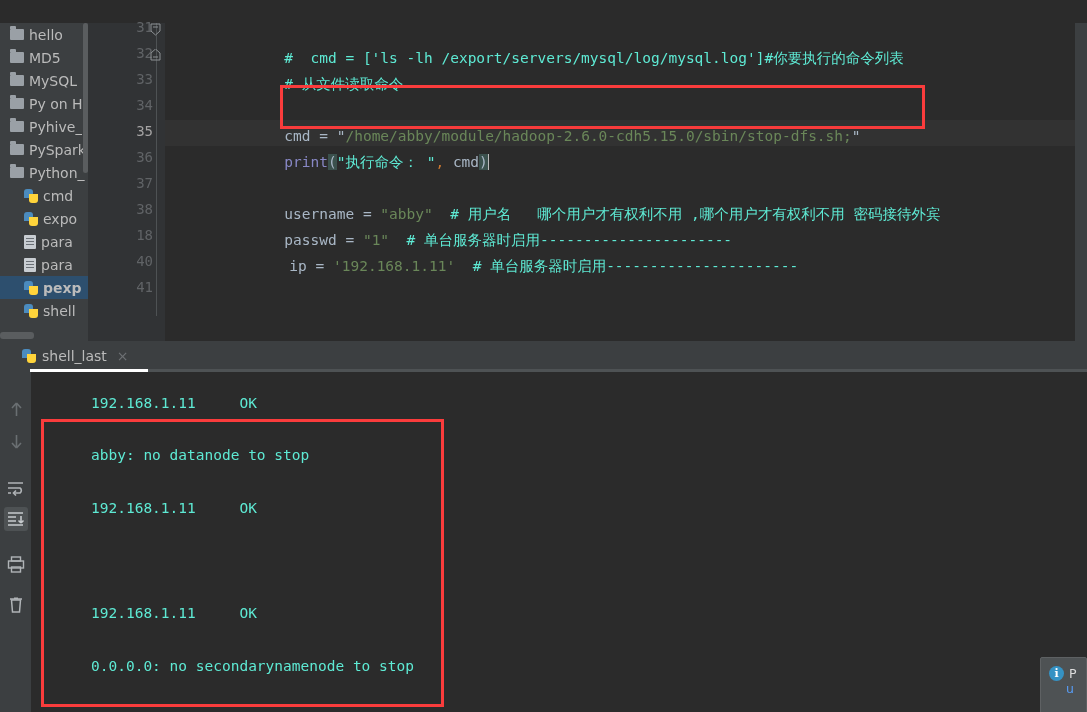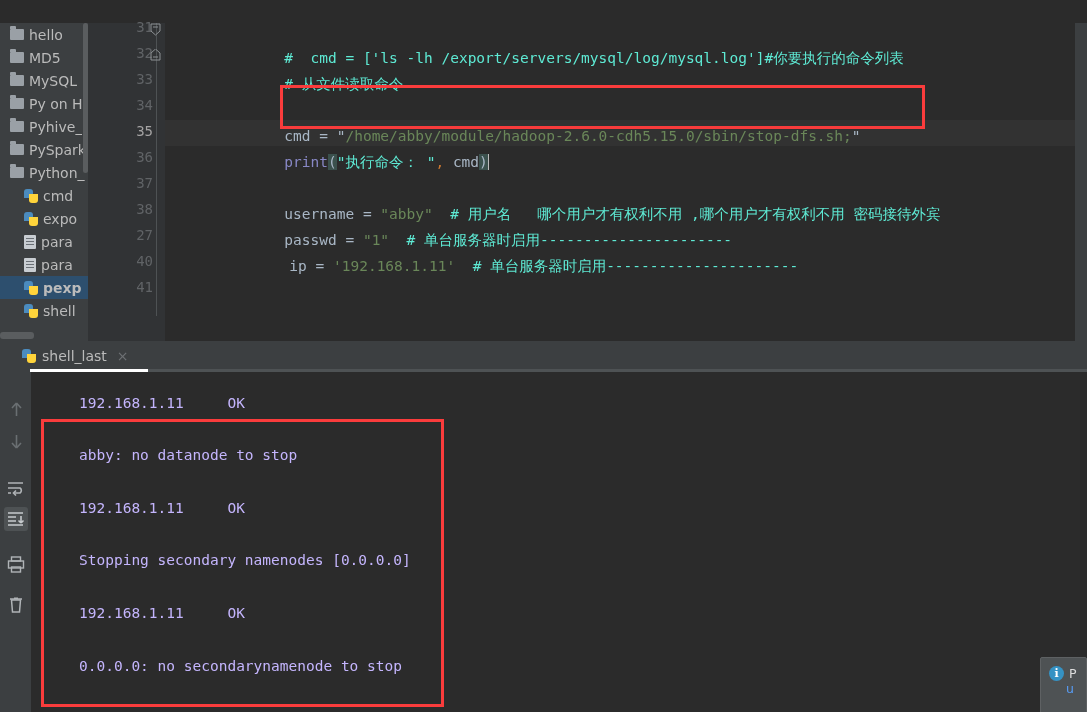--- a/index.html
+++ b/index.html
@@ -134,22 +134,22 @@
     position: absolute; left: 4px; width: 24px; height: 24px;
     display: flex; align-items: center; justify-content: center;
   }
   .ctb-btn.active { background: #4e5254; border-radius: 3px; }
 
   .console {
     position: absolute; left: 31px; top: 31px; width: 1056px; height: 363px;
     background: #2b2b2b; overflow: hidden;
   }
   .con-line {
-    position: absolute; left: 48px; height: 26px; line-height: 26px;
-    font-family: "DejaVu Sans Mono", monospace; font-size: 14.5px; color: #c4b5fd;
+    position: absolute; left: 60px; height: 26px; line-height: 26px;
+    font-family: "DejaVu Sans Mono", monospace; font-size: 14.5px; color: #5eead4;
     white-space: pre;
   }
 
   
   .redbox { position: absolute; border: 3px solid #fa3c3c; pointer-events: none; }
 
   
   .balloon {
     position: absolute; left: 1040px; top: 634px; width: 47px; height: 60px;
     background: #4e5254; border: 1px solid #5e6163; border-radius: 2px;
@@ -243,21 +243,21 @@
 
       <div class="gutter">
         <div class="lineno" style="top:-4px">31</div>
         <div class="lineno" style="top:22px">32</div>
         <div class="lineno" style="top:48px">33</div>
         <div class="lineno" style="top:74px">34</div>
         <div class="lineno cur" style="top:100px">35</div>
         <div class="lineno" style="top:126px">36</div>
         <div class="lineno" style="top:152px">37</div>
         <div class="lineno" style="top:178px">38</div>
-        <div class="lineno" style="top:204px">27</div>
+        <div class="lineno" style="top:204px">18</div>
         <div class="lineno" style="top:230px">40</div>
         <div class="lineno" style="top:256px">41</div>
 
         <div class="fold-brace"></div>
         <svg class="fold-icon" style="top:0px" viewBox="0 0 11 13">
           <path d="M1 1 h9 v7 l-4.5 4 L1 8 Z" fill="none" stroke="#8d9194" stroke-width="1"></path>
           <path d="M3 4 h5" stroke="#8d9194" stroke-width="1"></path>
         </svg>
         <svg class="fold-icon" style="top:26px" viewBox="0 0 11 13">
           <path d="M5.5 0 L10 4 v7 H1 V4 Z" fill="none" stroke="#8d9194" stroke-width="1"></path>
@@ -355,21 +355,20 @@
           <path d="M6 1.5 H10 V3 H6 Z" fill="#b0b4b7"></path>
           <path d="M3.5 4 H12.5 L11.5 16 H4.5 Z" fill="none" stroke="#b0b4b7" stroke-width="1.5"></path>
         </svg>
       </div>
     </div>
 
     <div class="console">
       <div class="con-line" style="top:18px">192.168.1.11     OK</div>
       <div class="con-line" style="top:70px">abby: no datanode to stop</div>
       <div class="con-line" style="top:123px">192.168.1.11     OK</div>
-      <div class="con-line" style="top:175px">Stopping secondary namenodes [0.0.0.0]</div>
       <div class="con-line" style="top:228px">192.168.1.11     OK</div>
       <div class="con-line" style="top:281px">0.0.0.0: no secondarynamenode to stop</div>
       <div class="con-line" style="top:333px">192.168.1.11     OK</div>
       <div class="con-hscroll"></div>
     </div>
 
     <div class="redbox" style="left:41px; top:78px; width:403px; height:288px;"></div>
   </div>
 
   <div class="balloon">

